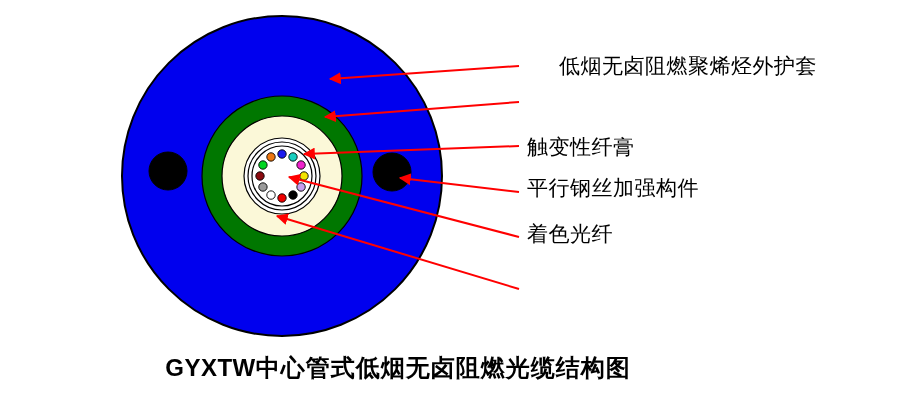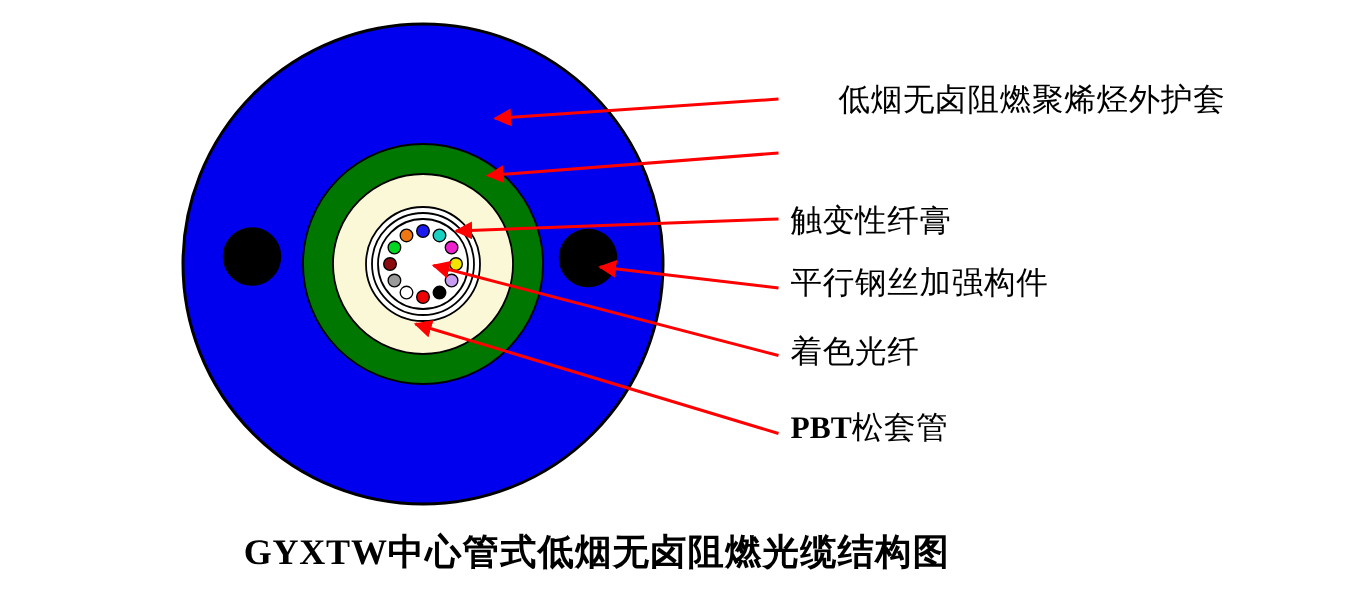--- a/index.html
+++ b/index.html
@@ -46,21 +46,21 @@
   #label-3 { left: 527px; top: 178px; }
   #label-4 { left: 527px; top: 224px; }
   #label-5 { left: 527px; top: 275px; }
 
   #figure-title {
     position: absolute;
     left: 0;
     top: 352px;
     width: 796px;
     text-align: center;
-    font-family: Liberation Serif, serif;
+    font-family: Liberation Sans, sans-serif;
     font-size: 24px;
     font-weight: bold;
     color: #000000;
     letter-spacing: 1px;
   }
   #figure-title .code {
     letter-spacing: 0.5px;
   }
 </style>
 </head>
@@ -116,21 +116,18 @@
   </div>
   <div class="label" id="label-2">
     <span>触变性纤膏</span>
   </div>
   <div class="label" id="label-3">
     <span>平行钢丝加强构件</span>
   </div>
   <div class="label" id="label-4">
     <span>着色光纤</span>
   </div>
-  <div class="label" id="label-5">
-    <span class="label-bold-prefix">PBT</span><span>松套管</span>
-  </div>
 
   <div id="figure-title">
     <span class="code">GYXTW</span><span>中心管式低烟无卤阻燃光缆结构图</span>
   </div>
 
 </div>
 
 </body></html>

